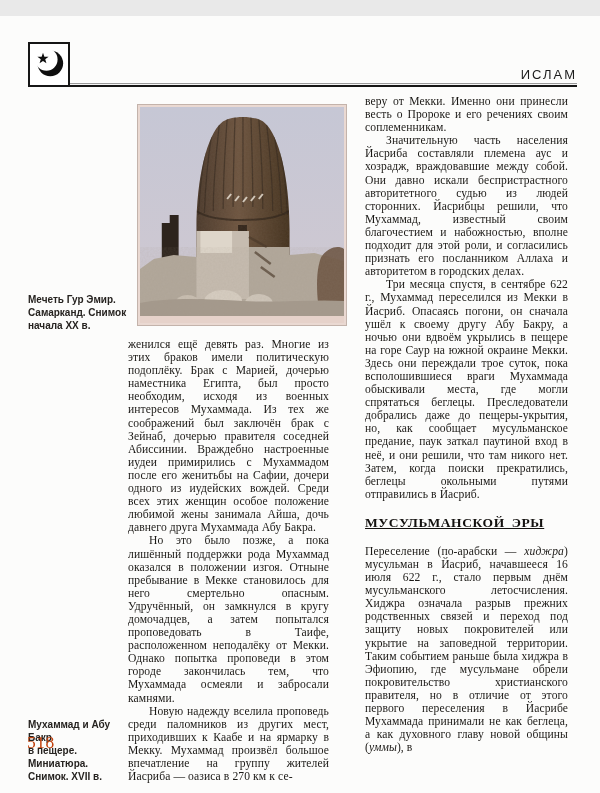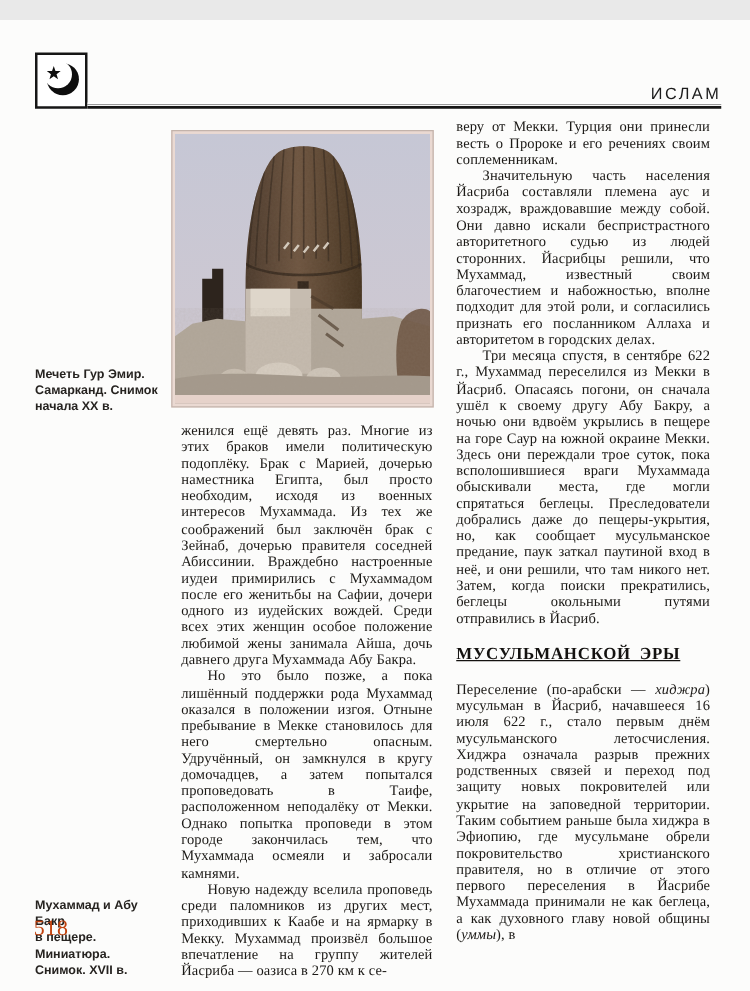--- a/index.html
+++ b/index.html
@@ -37,21 +37,21 @@
   }
   .caption-top{top:277px;}
   .caption-bottom{top:702px;}
   
   .col{
     position:absolute;font-size:11.6px;line-height:13.1px;
     text-align:justify;letter-spacing:0.1px;
   }
   .col p{margin:0;}
   .col p.indent{text-indent:21px;}
-  .mid-col{left:145px;top:322px;width:201px;}
+  .mid-col{left:128px;top:322px;width:201px;}
   .right-col{left:365px;top:79px;width:203px;}
   .section-heading{
     margin:11px 0 12px 0;font-size:13.5px;font-weight:bold;
     line-height:21px;letter-spacing:0.6px;color:#141210;text-align:left;
   }
   .section-heading .hline1{display:block;word-spacing:7px;}
   .section-heading .hline2{display:block;word-spacing:3px;text-decoration:underline;}
   em.term{font-style:italic;}
   
   .page-number{
@@ -156,21 +156,21 @@
     <div>начала XX в.</div>
   </div>
 
   <div class="col mid-col">
     <p>женился ещё девять раз. Многие из этих браков имели политическую подоплёку. Брак с Марией, дочерью наместника Египта, был просто необходим, исходя из военных интересов Мухаммада. Из тех же соображений был заключён брак с Зейнаб, дочерью правителя соседней Абиссинии. Враждебно настроенные иудеи примирились с Мухаммадом после его женитьбы на Сафии, дочери одного из иудейских вождей. Среди всех этих женщин особое положение любимой жены занимала Айша, дочь давнего друга Мухаммада Абу Бакра.</p>
     <p class="indent">Но это было позже, а пока лишённый поддержки рода Мухаммад оказался в положении изгоя. Отныне пребывание в Мекке становилось для него смертельно опасным. Удручённый, он замкнулся в кругу домочадцев, а затем попытался проповедовать в Таифе, расположенном неподалёку от Мекки. Однако попытка проповеди в этом городе закончилась тем, что Мухаммада осмеяли и забросали камнями.</p>
     <p class="indent">Новую надежду вселила проповедь среди паломников из других мест, приходивших к Каабе и на ярмарку в Мекку. Мухаммад произвёл большое впечатление на группу жителей Йасриба — оазиса в 270 км к се-</p>
   </div>
 
   <div class="col right-col">
-    <p>веру от Мекки. Турция они принесли весть о Пророке и его речениях своим соплеменникам.</p>
+    <p>веру от Мекки. Именно они принесли весть о Пророке и его речениях своим соплеменникам.</p>
     <p class="indent">Значительную часть населения Йасриба составляли племена аус и хозрадж, враждовавшие между собой. Они давно искали беспристрастного авторитетного судью из людей сторонних. Йасрибцы решили, что Мухаммад, известный своим благочестием и набожностью, вполне подходит для этой роли, и согласились признать его посланником Аллаха и авторитетом в городских делах.</p>
     <p class="indent">Три месяца спустя, в сентябре 622 г., Мухаммад переселился из Мекки в Йасриб. Опасаясь погони, он сначала ушёл к своему другу Абу Бакру, а ночью они вдвоём укрылись в пещере на горе Саур на южной окраине Мекки. Здесь они переждали трое суток, пока всполошившиеся враги Мухаммада обыскивали места, где могли спрятаться беглецы. Преследователи добрались даже до пещеры-укрытия, но, как сообщает мусульманское предание, паук заткал паутиной вход в неё, и они решили, что там никого нет. Затем, когда поиски прекратились, беглецы окольными путями отправились в Йасриб.</p>
     <h2 class="section-heading">
       <span class="hline2">МУСУЛЬМАНСКОЙ ЭРЫ</span>
     </h2>
     <p><span>Переселение (по-арабски — </span><em class="term">хиджра</em><span>) мусульман в Йасриб, начавшееся 16 июля 622 г., стало первым днём мусульманского летосчисления. Хиджра означала разрыв прежних родственных связей и переход под защиту новых покровителей или укрытие на заповедной территории. Таким событием раньше была хиджра в Эфиопию, где мусульмане обрели покровительство христианского правителя, но в отличие от этого первого переселения в Йасрибе Мухаммада принимали не как беглеца, а как духовного главу новой общины (</span><em class="term">уммы</em><span>), в</span></p>
   </div>
 
   <div class="caption caption-bottom">
     <div>Мухаммад и Абу Бакр</div>

